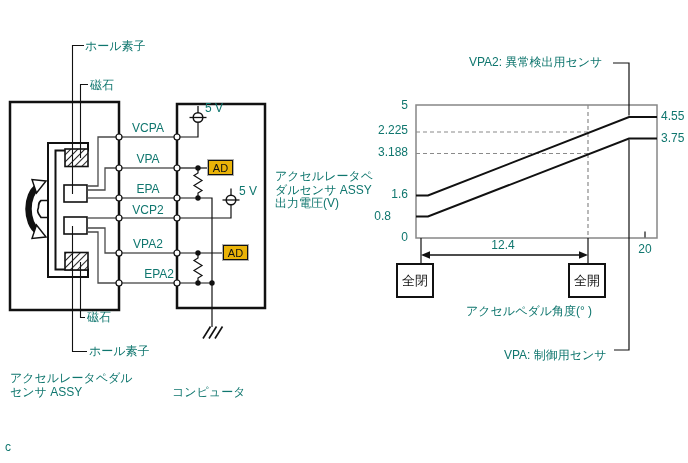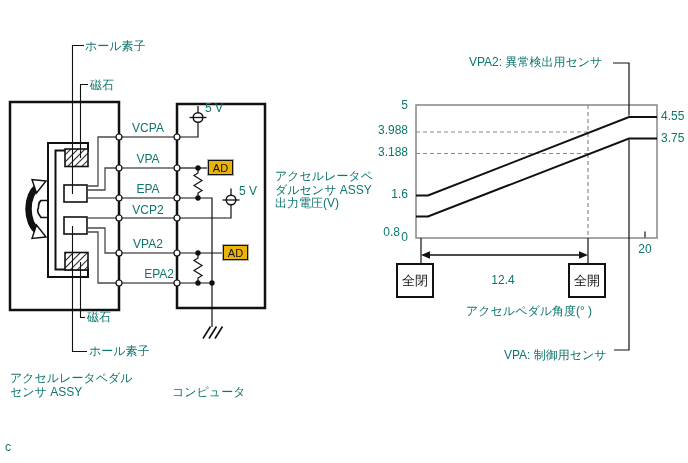--- a/index.html
+++ b/index.html
@@ -170,30 +170,30 @@
   <div class="lbl" style="left:172px;top:386px;">コンピュータ</div>
 
   <div class="lbl" style="left:275px;top:170px;">アクセルレータペ</div>
   <div class="lbl" style="left:275px;top:184px;">ダルセンサ ASSY</div>
   <div class="lbl" style="left:275px;top:197px;">出力電圧(V)</div>
 
   <div class="lbl" style="left:469px;top:56px;">VPA2: 異常検出用センサ</div>
   <div class="lbl" style="left:504px;top:349px;">VPA: 制御用センサ</div>
 
   <div class="lbl rt" style="left:348px;top:99px;width:60px;">5</div>
-  <div class="lbl rt" style="left:348px;top:124px;width:60px;">3.988</div>
+  <div class="lbl rt" style="left:348px;top:124px;width:60px;">2.225</div>
   <div class="lbl rt" style="left:348px;top:146px;width:60px;">3.188</div>
   <div class="lbl rt" style="left:348px;top:188px;width:60px;">1.6</div>
-  <div class="lbl rt" style="left:340px;top:210px;width:60px;margin-top:16px;">0.8</div>
+  <div class="lbl rt" style="left:331px;top:210px;width:60px;">0.8</div>
   <div class="lbl rt" style="left:348px;top:231px;width:60px;">0</div>
 
   <div class="lbl" style="left:661px;top:110px;">4.55</div>
   <div class="lbl" style="left:661px;top:132px;">3.75</div>
   <div class="lbl ct" style="left:633px;top:243px;width:24px;">20</div>
-  <div class="lbl ct" style="left:470px;top:239px;width:66px;margin-top:35px;">12.4</div>
+  <div class="lbl ct" style="left:470px;top:239px;width:66px;">12.4</div>
 
   <div class="bx" style="left:568px;top:263px;width:38px;height:35px;">全開</div>
   <div class="bx" style="left:396px;top:263px;width:38px;height:35px;">全閉</div>
 
   <div class="lbl" style="left:466px;top:305px;">アクセルペダル角度(° )</div>
 
   <div class="lbl" style="left:5px;top:441px;">c</div>
 </div>
 
 </body></html>

